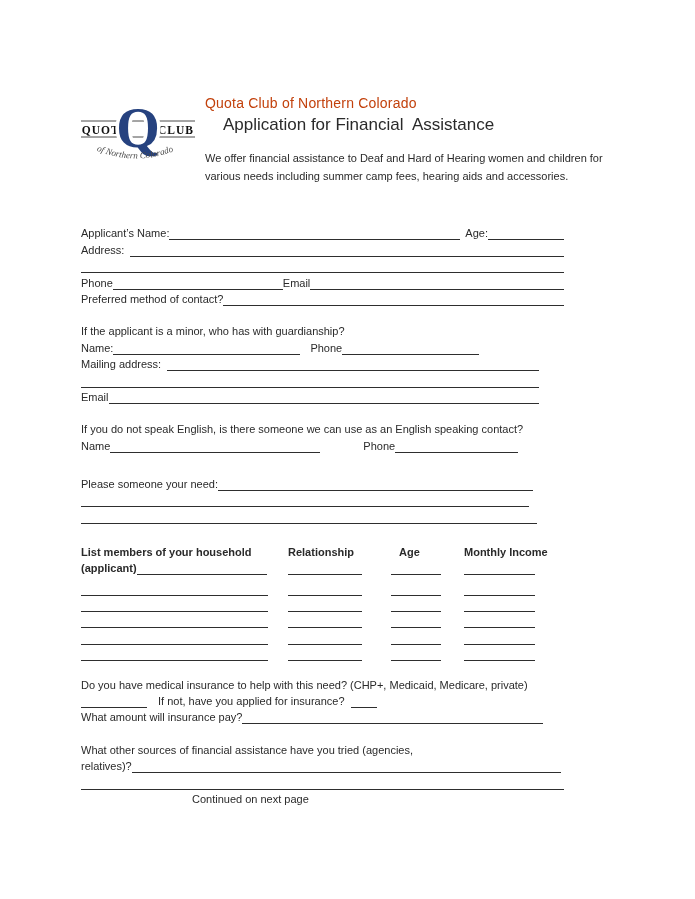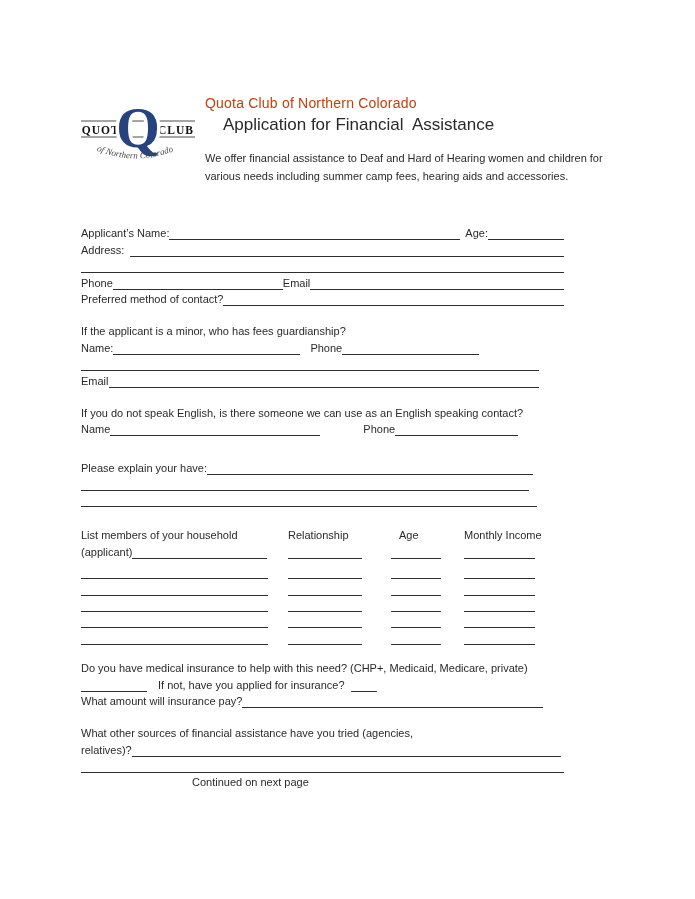--- a/index.html
+++ b/index.html
@@ -20,21 +20,21 @@
   
   .form { position:absolute; left:81px; top:224px; width:483px; }
   .row { display:flex; align-items:flex-end; height:16.4px; }
   .t { white-space:pre; line-height:14px; }
   .bl { border-bottom:1px solid #2e2e2e; height:12px; display:block; }
   .fill { flex:1 1 auto; }
   .gap16 { height:16px; } .gap22 { height:22px; } .gap18 { height:18px; } .gap14 { height:14px; }
 
   
   .hh-header, .hh-row {
-    display:grid; grid-template-columns:207px 103px 73px 100px; align-items:end;
+    display:grid; grid-template-columns:207px 103px 73px 100px; align-items:end;font-weight:bold;
   }
   .hh-header { height:17px; }
   .hh-row { height:16.4px; }
   .hh-rows .hh-row:first-child { margin-top:4px; }
   .hh-h3 { margin-left:8px; }
   .c1flex { display:flex; align-items:flex-end; width:186px; }
   .bl-c1 { width:187px; } .bl-c2 { width:74px; } .bl-c3 { width:50px; } .bl-c4 { width:71px; }
 
   .footer { margin-top:2px; margin-left:111px; }
 </style>
@@ -84,29 +84,33 @@
       <span class="bl fill"></span>
     </div>
     <div class="row">
       <span class="t">Preferred method of contact?</span>
       <span class="bl fill"></span>
     </div>
 
     <div class="gap16"></div>
 
     <div class="row">
-      <span class="t">If the applicant is a minor, who has fees guardianship?</span>
+      <span class="t">If the applicant is a minor, who has with guardianship?</span>
     </div>
     <div class="row">
       <span class="t">Name:</span>
       <span class="bl" style="width:187px"></span>
       <span class="t" style="margin-left:10px">Phone</span>
       <span class="bl" style="width:137px"></span>
     </div>
     <div class="row" style="width:458px">
+      <span class="t">Mailing address:</span>
+      <span class="bl fill" style="margin-left:6px"></span>
+    </div>
+    <div class="row" style="width:458px">
       <span class="bl fill"></span>
     </div>
     <div class="row" style="width:458px">
       <span class="t">Email</span>
       <span class="bl fill"></span>
     </div>
 
     <div class="gap16"></div>
 
     <div class="row">
@@ -115,21 +119,21 @@
     <div class="row">
       <span class="t">Name</span>
       <span class="bl" style="width:210px"></span>
       <span class="t" style="margin-left:43px">Phone</span>
       <span class="bl" style="width:123px"></span>
     </div>
 
     <div class="gap22"></div>
 
     <div class="row" style="width:452px">
-      <span class="t">Please explain your have:</span>
+      <span class="t">Please someone your need:</span>
       <span class="bl fill"></span>
     </div>
     <div class="row" style="width:448px">
       <span class="bl fill"></span>
     </div>
     <div class="row" style="width:456px">
       <span class="bl fill"></span>
     </div>
 
     <div class="gap18"></div>

